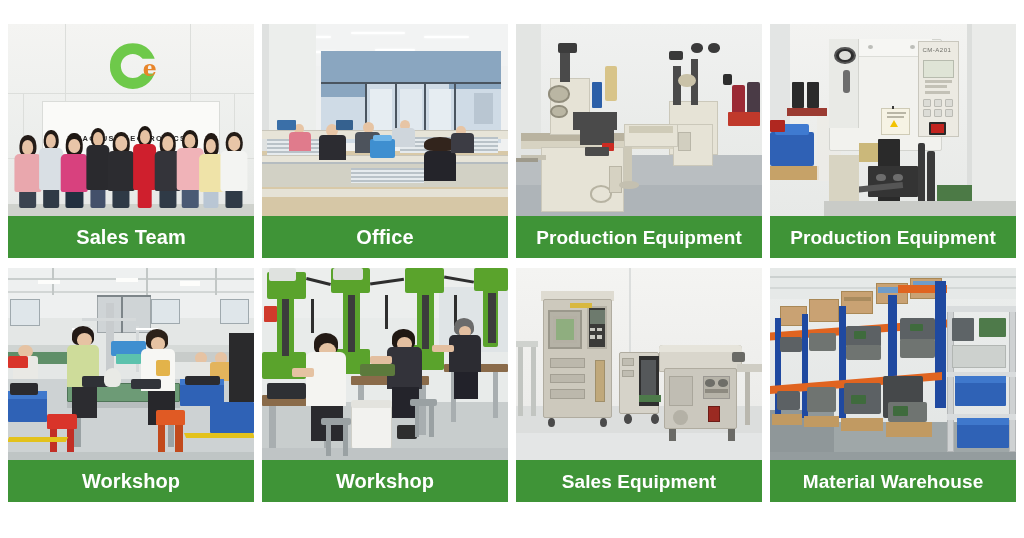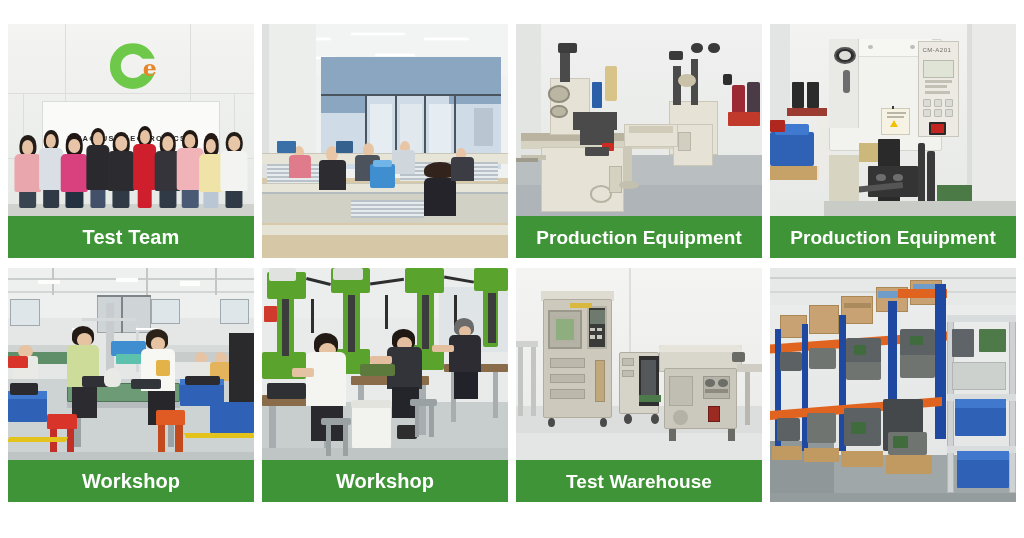--- a/index.html
+++ b/index.html
@@ -256,21 +256,21 @@
         <div class="p-body" style="top:27%;width:88%;height:51%;background:#efe3a8"></div>
         <div class="p-legs" style="top:78%;width:56%;height:22%;background:#b9c6d4"></div>
       </div>
       <div class="person" style="left:86%;width:12%;height:40%">
         <div class="p-hair" style="top:0;width:56%;height:28%;background:#241c17"></div>
         <div class="p-head" style="top:6%;width:39%;height:19%;background:#e8c6a8"></div>
         <div class="p-body" style="top:25%;width:92%;height:53%;background:#f3f4f2"></div>
         <div class="p-legs" style="top:78%;width:58%;height:22%;background:#2f3a46"></div>
       </div>
     </div>
-    <div class="caption">Test Team</div>
+    <div class="caption">Sales Team</div>
   </div>
 
   <div class="tile">
     <div class="photo">
       <div class="lyr" style="inset:0;background:#f0f1f1"></div>
       <div class="lyr o-ceil"></div>
       <div class="lyr o-lamp" style="left:10%;top:6%;width:18%;height:2px"></div>
       <div class="lyr o-lamp" style="left:36%;top:4%;width:22%;height:2px"></div>
       <div class="lyr o-lamp" style="left:66%;top:6%;width:18%;height:2px"></div>
       <div class="lyr o-lamp" style="left:16%;top:14%;width:14%;height:2px"></div>
@@ -316,20 +316,21 @@
       <div class="lyr" style="left:11%;top:56%;width:9%;height:10%;background:#e07b8c;border-radius:4px 4px 0 0"></div>
       <div class="lyr" style="left:56%;top:50%;width:4%;height:5.5%;background:#e7c5a5;border-radius:50%"></div>
       <div class="lyr" style="left:53%;top:54%;width:9%;height:10%;background:#cfd6dc;border-radius:4px 4px 0 0"></div>
       <div class="lyr" style="left:79%;top:53%;width:4%;height:5.5%;background:#e7c5a5;border-radius:50%"></div>
       <div class="lyr" style="left:77%;top:57%;width:9%;height:10%;background:#3c3c44;border-radius:4px 4px 0 0"></div>
       <div class="lyr" style="left:44%;top:60%;width:10%;height:10%;background:#3f8fd0;border-radius:2px"></div>
       <div class="lyr" style="left:45%;top:58%;width:8%;height:3%;background:#6fb5e8;border-radius:2px"></div>
       <div class="lyr" style="left:6%;top:50%;width:8%;height:5%;background:#3a6fa8;border-radius:1px"></div>
       <div class="lyr" style="left:30%;top:50%;width:7%;height:5%;background:#35618f;border-radius:1px"></div>
     </div>
+    <div class="caption">Office</div>
   </div>
 
   <div class="tile">
     <div class="photo">
       <div class="lyr m-wall"></div>
       <div class="lyr m-floor"></div>
       <div class="lyr m-floor2"></div>
       <div class="lyr" style="left:0;top:0;width:10%;height:70%;background:#e3e5e3"></div>
 
       <div class="lyr m-body" style="left:62%;top:40%;width:20%;height:28%"></div>
@@ -650,21 +651,21 @@
       <div class="lyr" style="left:82%;top:58%;width:4%;height:4%;background:#6e6e68;border-radius:50%"></div>
       <div class="lyr" style="left:77%;top:63%;width:9%;height:2%;background:#8d8a80"></div>
       <div class="lyr" style="left:78%;top:72%;width:5%;height:8%;background:#9b2a22;border:1px solid #6d1d17"></div>
       <div class="lyr" style="left:64%;top:74%;width:6%;height:8%;background:#b4b1a6;border-radius:50%"></div>
       <div class="lyr" style="left:62%;top:84%;width:3%;height:6%;background:#6a6a66"></div>
       <div class="lyr" style="left:86%;top:84%;width:3%;height:6%;background:#6a6a66"></div>
       <div class="lyr" style="left:90%;top:50%;right:0;height:4%;background:#cfcdc4"></div>
       <div class="lyr" style="left:93%;top:54%;width:2%;height:28%;background:#b9b7ae"></div>
       <div class="lyr" style="left:88%;top:44%;width:5%;height:5%;background:#6a6a66;border-radius:2px"></div>
     </div>
-    <div class="caption tight">Test Warehouse</div>
+    <div class="caption tight">Sales Equipment</div>
   </div>
 
   <div class="tile">
     <div class="photo">
       <div class="lyr h-wall"></div>
       <div class="lyr" style="left:0;right:0;top:0;height:16%;background:#e6e9e8"></div>
       <div class="lyr" style="left:0;right:0;top:4%;height:2px;background:#ccd1d0"></div>
       <div class="lyr" style="left:0;right:0;top:10%;height:2px;background:#d4d8d7"></div>
       <div class="lyr h-floor"></div>
       <div class="lyr" style="left:0;bottom:0;width:26%;height:26%;background:#8f9799"></div>
@@ -717,15 +718,16 @@
       <div class="lyr" style="left:72%;top:76%;right:0;height:3%;background:#d9dcdd"></div>
       <div class="lyr" style="left:74%;top:26%;width:9%;height:12%;background:#5e6467;border-radius:1px"></div>
       <div class="lyr" style="left:85%;top:26%;width:11%;height:10%;background:#4e7a4a;border-radius:1px"></div>
       <div class="lyr" style="left:74%;top:40%;width:22%;height:12%;background:#cdd1ce;border:1px solid #b2b6b3"></div>
       <div class="lyr h-crate" style="left:75%;top:58%;width:21%;height:14%"></div>
       <div class="lyr" style="left:75%;top:56%;width:21%;height:4%;background:#3f78cc"></div>
       <div class="lyr h-crate" style="left:76%;top:80%;width:21%;height:14%"></div>
       <div class="lyr" style="left:76%;top:78%;width:21%;height:4%;background:#3f78cc"></div>
       <div class="lyr" style="left:0;bottom:0;right:0;height:4%;background:#949c9e"></div>
     </div>
+    <div class="caption tight">Material Warehouse</div>
   </div>
 
 </div>
 
 </body></html>

